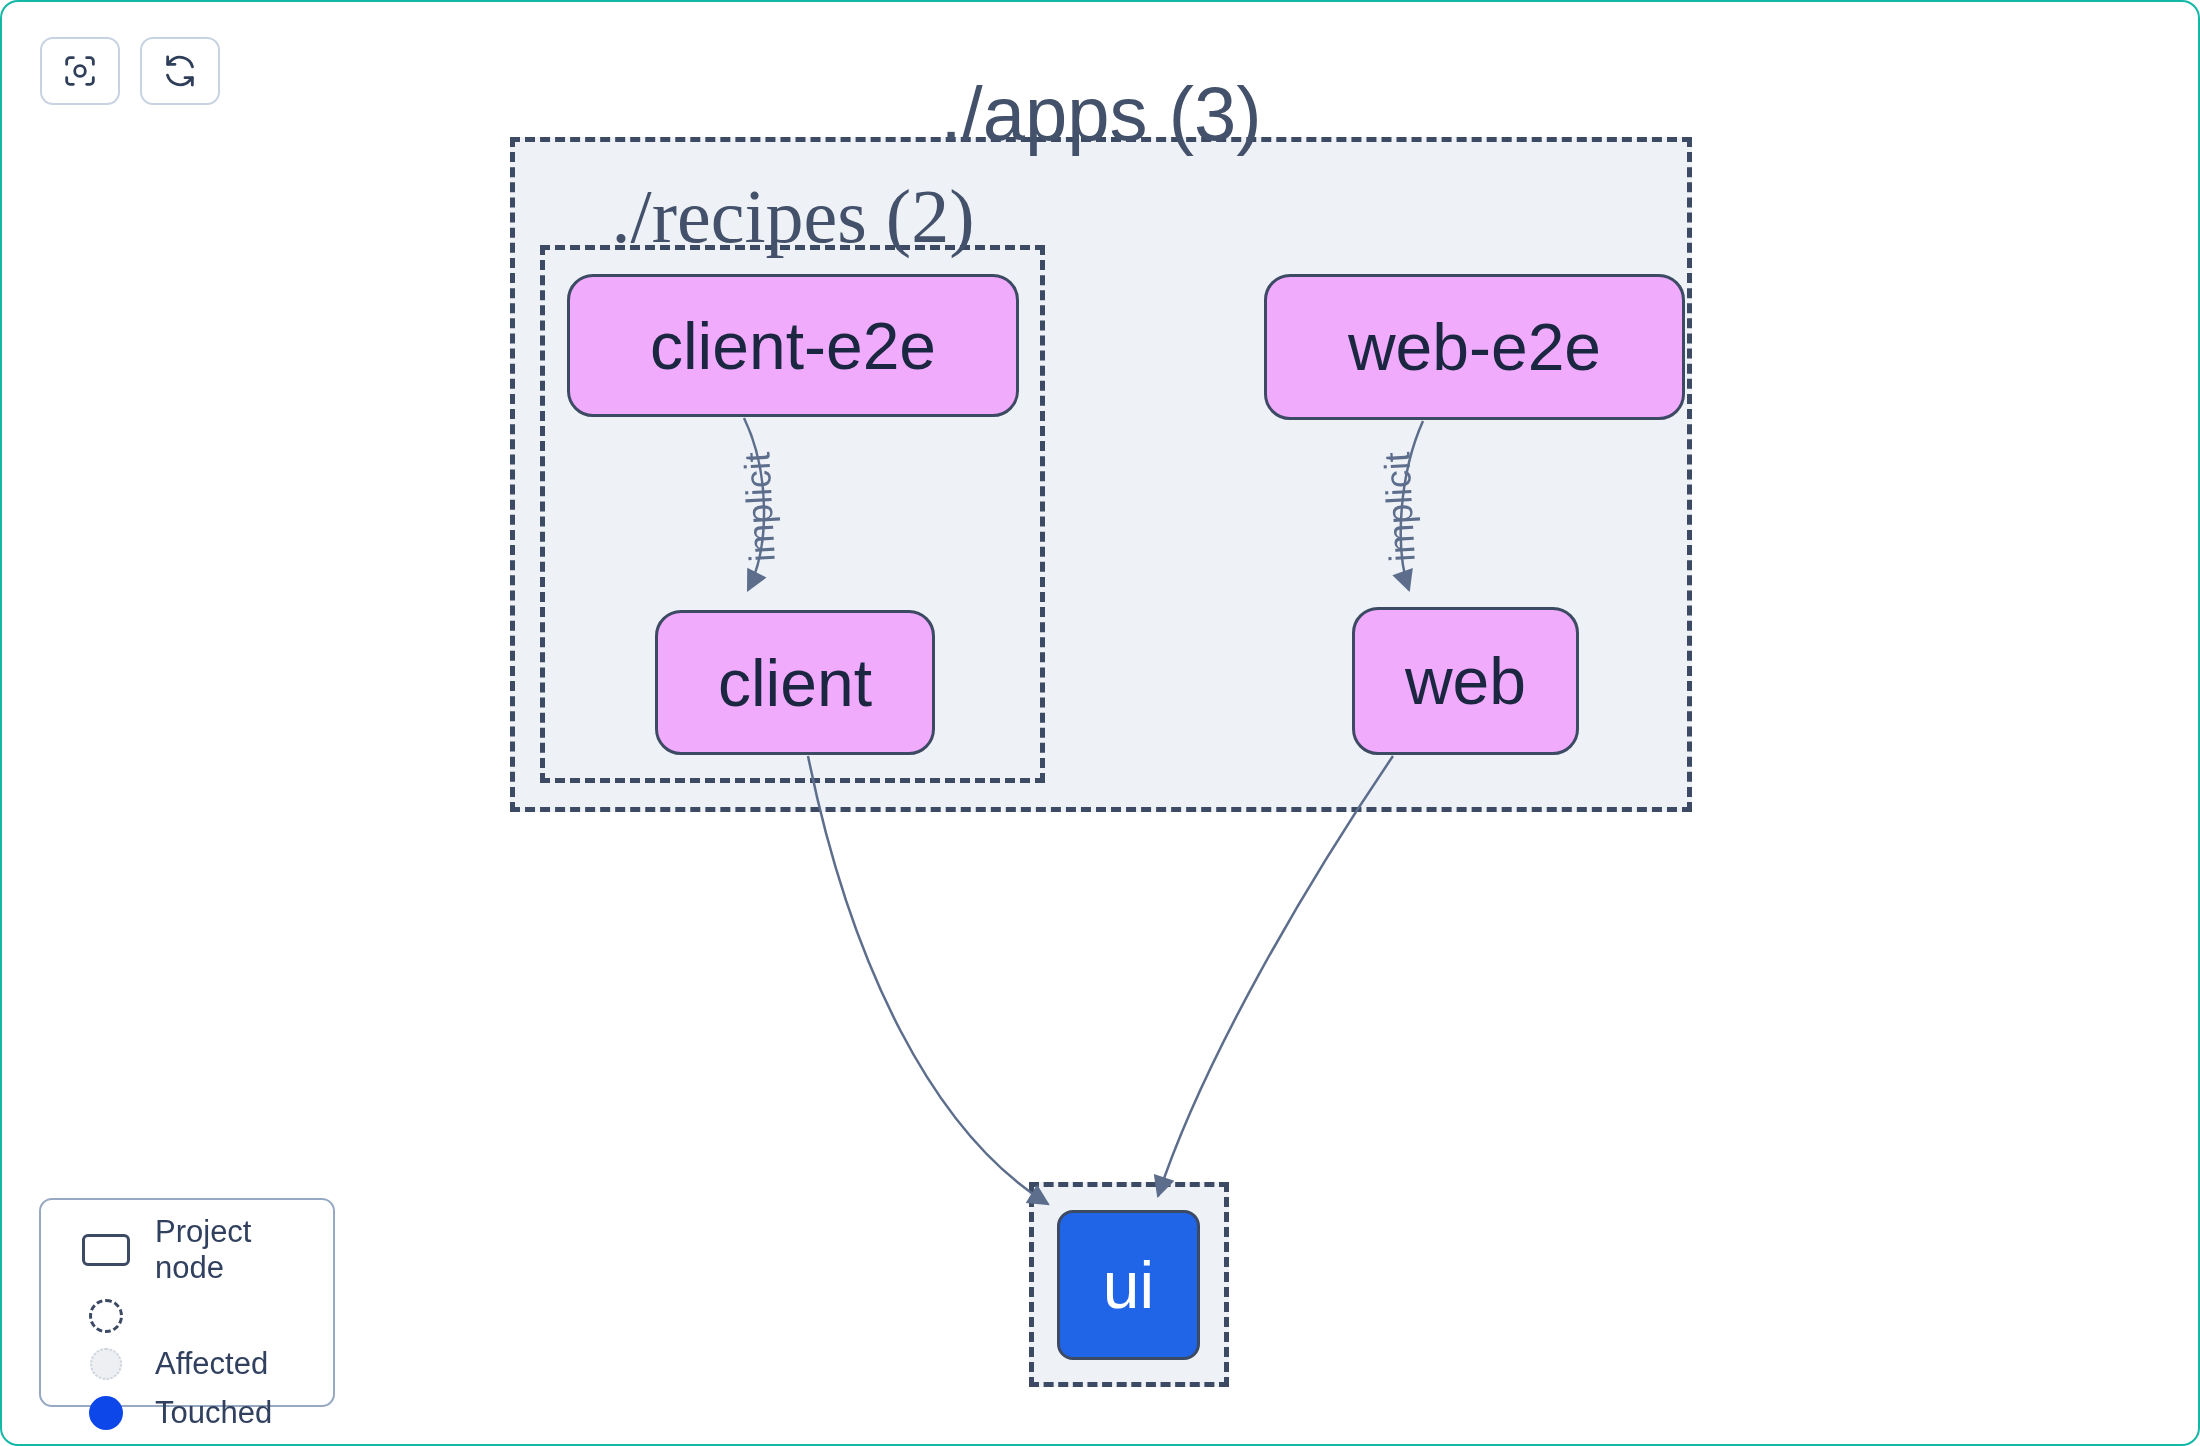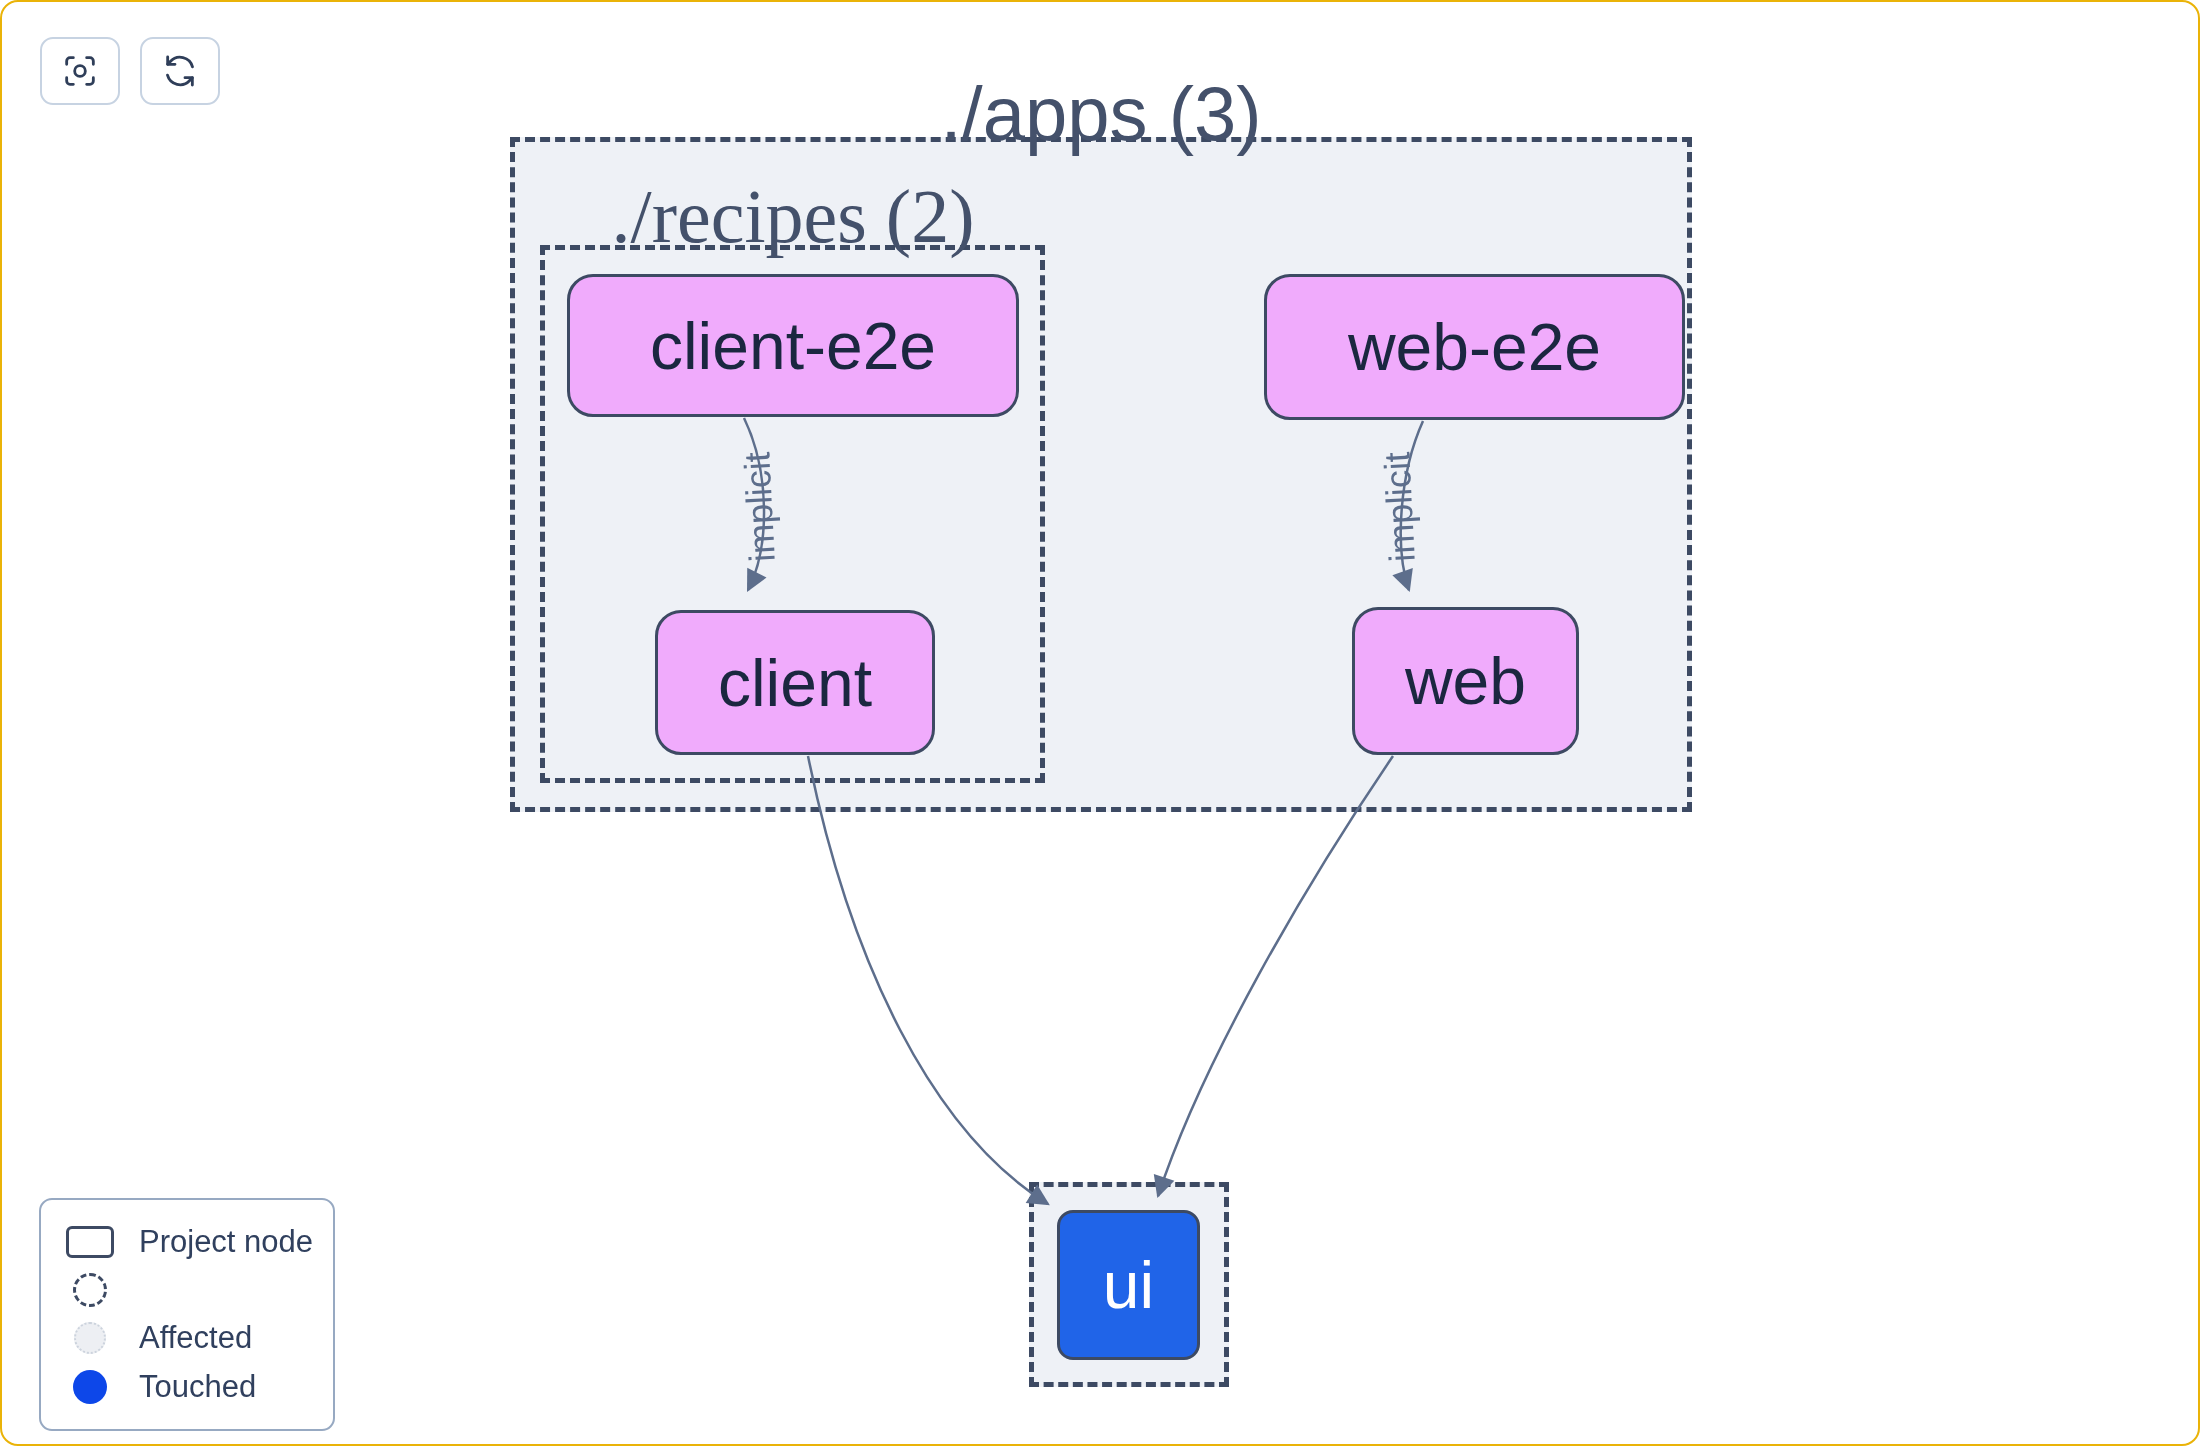--- a/index.html
+++ b/index.html
@@ -1,18 +1,18 @@
 <!DOCTYPE html>
 <html><head>
 <meta charset="utf-8">
 <style>
   html,body{margin:0;padding:0;background:#fff;}
   .stage{
     position:relative;width:2200px;height:1446px;background:#ffffff;
-    border:2px solid #eab308;border-radius:18px;box-sizing:border-box;
+    border:2px solid #14b8a6;border-radius:18px;box-sizing:border-box;
     font-family:"Liberation Sans","DejaVu Sans",sans-serif;overflow:hidden;
   }
   
   .tool-btn{
     position:absolute;width:80px;height:68px;background:#fff;
     border:2px solid #c7d3e2;border-radius:13px;box-sizing:border-box;
     display:flex;align-items:center;justify-content:center;cursor:pointer;padding:0;
   }
   .tool-btn svg{stroke:#2f3e59;fill:none;stroke-width:1.7;stroke-linecap:round;stroke-linejoin:round;}
   
@@ -32,23 +32,23 @@
   .node.touched{background:#2064e8;color:#ffffff;border-radius:16px;}
   
   .edges{position:absolute;left:0;top:0;z-index:2;}
   .edges path.edge{stroke:#5d6e8c;stroke-width:2.5;fill:none;}
   .edge-label{
     position:absolute;transform:translate(-50%,-50%) rotate(-93deg);
     font-size:36px;color:#5d6e8c;white-space:nowrap;z-index:2;
   }
   
   .legend{
-    position:absolute;left:37px;top:1196px;width:296px;height:233px;background:#fff;
+    position:absolute;left:37px;top:1196px;width:296px;height:209px;background:#fff;
     border:2px solid #97a9c2;border-radius:13px;box-sizing:border-box;
-    display:flex;flex-direction:column;justify-content:center;gap:13px;padding:14px 0;z-index:5;
+    display:flex;flex-direction:column;gap:13px;padding:14px 16px;z-index:5;
   }
   .legend-row{display:flex;align-items:center;}
   .legend-swatch-wrap{width:98px;display:flex;align-items:center;justify-content:center;flex:0 0 98px;}
   .legend-label{font-size:31px;color:#30405e;}
   .sw-project{width:48px;height:32px;border:3px solid #3d4a63;border-radius:6px;background:#fff;box-sizing:border-box;}
   .sw-composite{width:34px;height:34px;border:3px dashed #3d4a63;border-radius:50%;background:#fff;box-sizing:border-box;}
   .sw-affected{width:32px;height:32px;border:2px dotted #ccd3dd;border-radius:50%;background:#edeff3;box-sizing:border-box;}
   .sw-touched{width:34px;height:34px;border-radius:50%;background:#0d47e9;}
 </style>
 </head>

